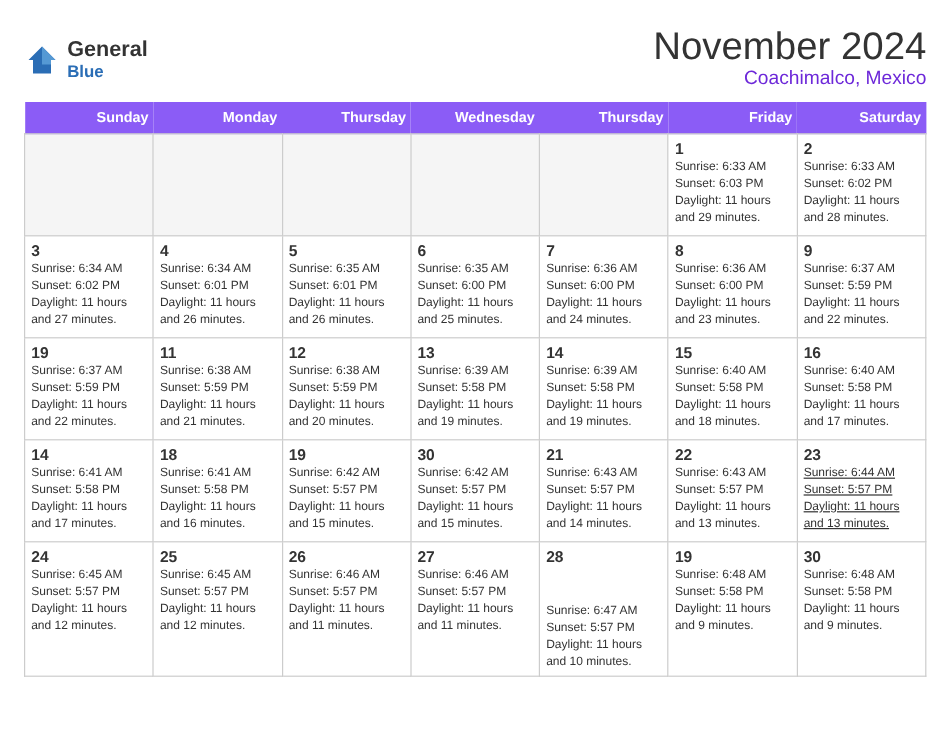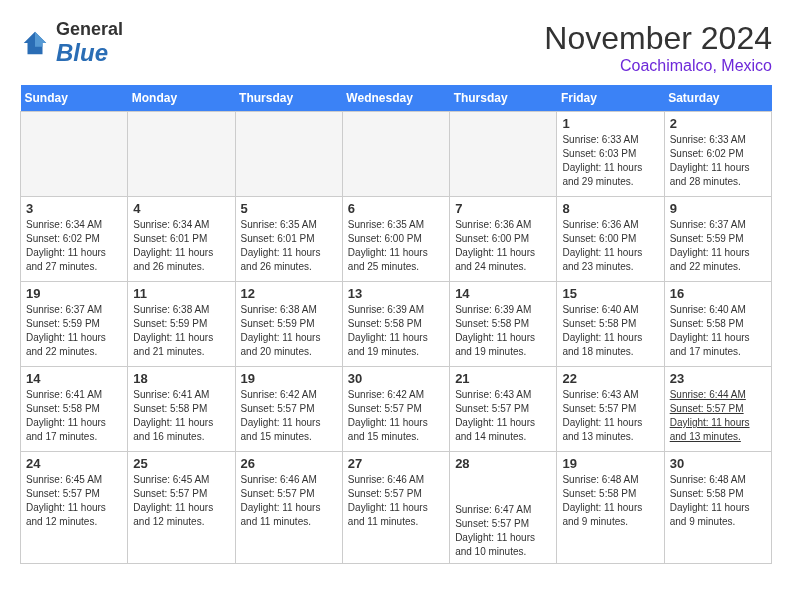--- a/index.html
+++ b/index.html
@@ -13,36 +13,36 @@
     .header {
       display: flex;
       justify-content: space-between;
       align-items: flex-start;
       margin-bottom: 10px;
     }
     .logo {
       display: flex;
       align-items: center;
       gap: 6px;
+      margin-top: 12px;
     }
     .logo-text {
       display: flex;
       flex-direction: column;
       line-height: 1.1;
     }
     .logo-general {
       font-size: 18px;
       font-weight: bold;
       color: #333;
     }
     .logo-blue {
-      font-size: 24px;
+      font-size: 14px;
       font-weight: bold;
       color: #2a6db5;
-      font-style: italic;
     }
     .logo-icon {
       width: 30px;
       height: 30px;
     }
     .title-block {
       text-align: right;
     }
     .month-title {
       font-size: 32px;
@@ -52,26 +52,26 @@
     .location-title {
       font-size: 16px;
       color: #6d28d9;
     }
     table {
       width: 100%;
       border-collapse: collapse;
       table-layout: fixed;
     }
     th {
-      background-color: #3b82f6;
+      background-color: #8b5cf6;
       color: #fff;
       font-size: 12px;
       font-weight: bold;
       padding: 6px 4px;
-      text-align: left;
+      text-align: right;
     }
     td {
       border: 1px solid #ccc;
       vertical-align: top;
       padding: 4px 5px;
       font-size: 10px;
       color: #333;
       height: 85px;
       background: #fff;
     }

